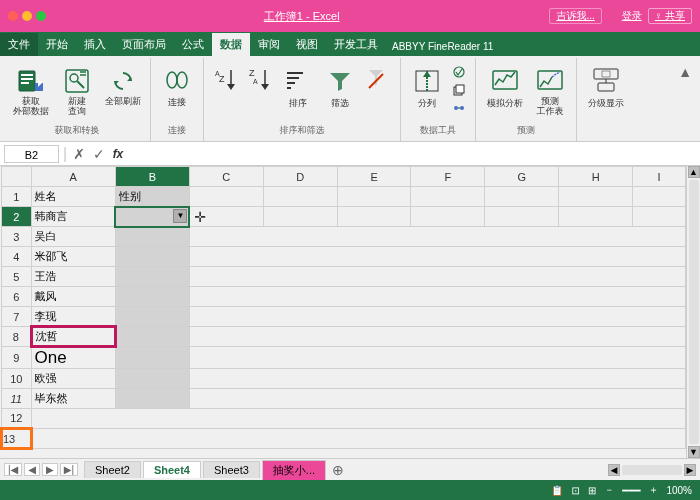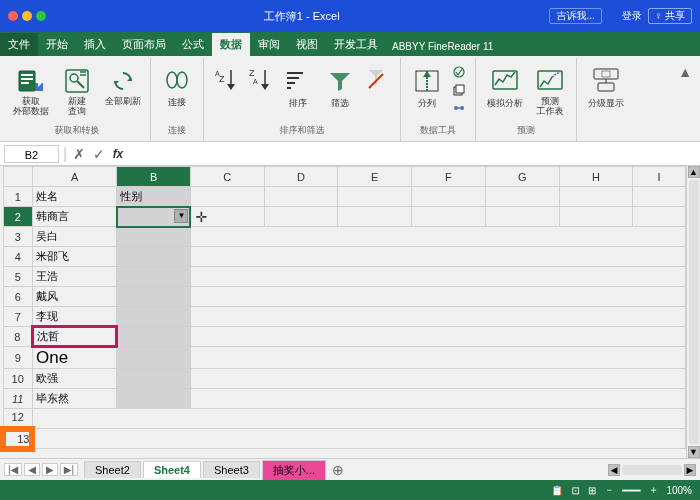--- a/index.html
+++ b/index.html
@@ -3,21 +3,21 @@
   <meta charset="utf-8">
   <style>
     * { margin: 0; padding: 0; box-sizing: border-box; }
     body { font-family: 'SimSun', 'Microsoft YaHei', Arial, sans-serif; font-size: 12px; background: #f0f0f0; width: 700px; height: 500px; overflow: hidden; }
   </style>
 </head>
 <body>
 
 <div style="width:700px; height:500px; display:flex; flex-direction:column; overflow:hidden;">
 
-  <div style="background:#1d4ed8; height:22px; display:flex; align-items:center; padding:16px 8px; color:white; font-size:11px;">
+  <div style="background:#ec4899; height:22px; display:flex; align-items:center; padding:16px 8px; color:white; font-size:11px;text-decoration:underline;">
     <div style="display:flex; gap:4px; margin-right:8px;">
       <div style="width:10px;height:10px;background:#ff5f57;border-radius:50%;"></div>
       <div style="width:10px;height:10px;background:#febc2e;border-radius:50%;"></div>
       <div style="width:10px;height:10px;background:#28c840;border-radius:50%;"></div>
     </div>
     <span style="flex:1; text-align:center;">工作簿1 - Excel</span>
     <span style="font-size:10px; margin-right:20px; cursor:pointer; border:1px solid rgba(255,255,255,0.4); padding:0 6px; border-radius:2px;">吉诉我...</span>
     <span style="font-size:10px; margin-right:6px; cursor:pointer;">登录</span>
     <span style="font-size:10px; cursor:pointer; border:1px solid rgba(255,255,255,0.5); padding:0 6px; border-radius:2px;">♀ 共享</span>
   </div>
@@ -366,21 +366,21 @@
                 <td style="border:1px solid #d0d0d0;height:20px;padding:0 3px;font-size:11px;">毕东然</td>
                 <td style="border:1px solid #d0d0d0;height:20px;padding:0 3px;font-size:11px;background:#d3d3d3;"></td>
                 <td colspan="7" style="border:1px solid #d0d0d0;height:20px;"></td>
               </tr>
 
               <tr>
                 <td style="background:#f0f0f0;border:1px solid #d0d0d0;text-align:center;height:20px;font-size:11px;color:#333;">12</td>
                 <td colspan="9" style="border:1px solid #d0d0d0;height:20px;"></td>
               </tr>
               <tr>
-                <td style="background:#f0f0f0;border:6px solid #f97316;text-align:right;height:20px;font-size:11px;color:#333;">13</td>
+                <td style="background:#f0f0f0;border:3px solid #f97316;text-align:left;height:20px;font-size:11px;color:#333;">13</td>
                 <td colspan="9" style="border:1px solid #d0d0d0;height:20px;"></td>
               </tr>
             </tbody>
           </table>
         </div>
 
         <div style="width:14px;background:#f0f0f0;border-left:1px solid #ccc;display:flex;flex-direction:column;align-items:center;">
           <div style="width:12px;height:12px;background:#c0c0c0;text-align:center;font-size:9px;cursor:pointer;border:1px solid #aaa;">▲</div>
           <div style="flex:1;width:10px;background:#e0e0e0;margin:2px 0;border-radius:2px;"></div>
           <div style="width:12px;height:12px;background:#c0c0c0;text-align:center;font-size:9px;cursor:pointer;border:1px solid #aaa;">▼</div>

